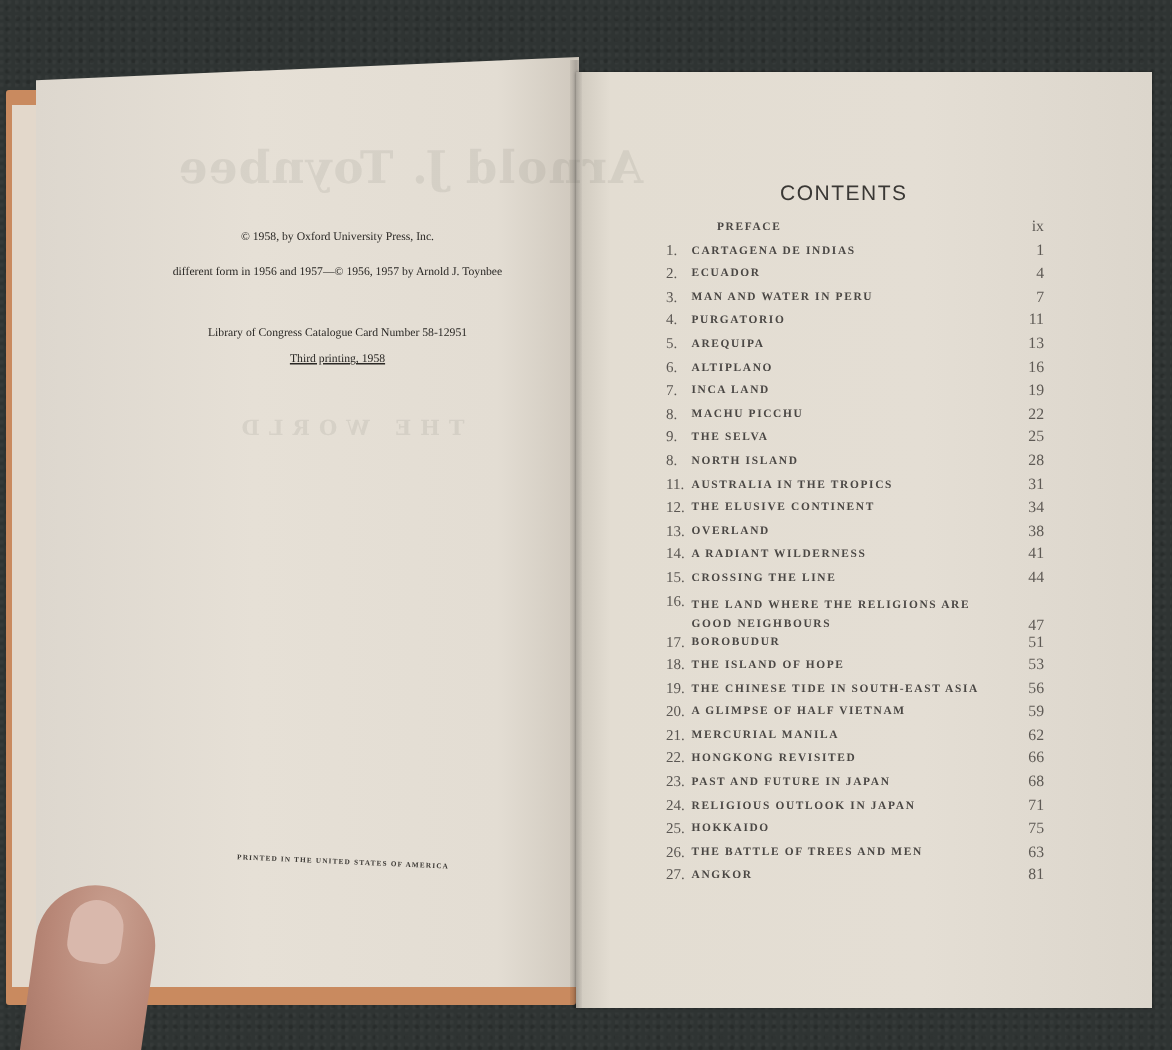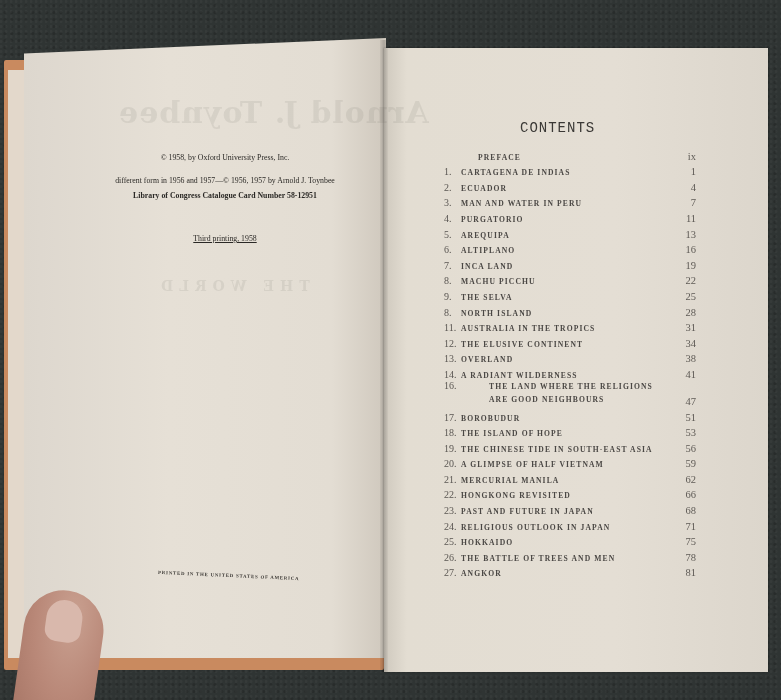--- a/index.html
+++ b/index.html
@@ -41,45 +41,45 @@
   }
   .ghost1 { left: 118px; top: 95px; font-size: 30px; letter-spacing: 1px; }
   .ghost2 { left: 155px; top: 278px; font-size: 14px; letter-spacing: 6px; }
   .copyright {
     position: absolute; left: 70px; width: 310px; text-align: center;
     color: #2a2825; font-size: 7.8px; line-height: 11px;
     font-family: "Liberation Serif", serif;
   }
   .c1 { top: 152px; }
   .c2 { top: 175px; }
-  .c3 { top: 190px; font-weight: bold; }
+  .c3 { top: 216px; }
   .c4 { top: 233px; text-decoration: underline; }
   .printed {
     position: absolute; left: 158px; top: 573px; font-size: 4.8px; letter-spacing: 0.8px;
     color: #3a3733; transform: rotate(2.5deg); white-space: nowrap;
     font-family: "Liberation Serif", serif; font-weight: bold;
   }
   .contents-title {
     position: absolute; left: 520px; top: 120px; font-size: 14px; letter-spacing: 1px;
-    color: #3a3835; font-family: Liberation Mono, monospace;
+    color: #3a3835; font-family: Liberation Sans, sans-serif;
   }
   .toc {
     position: absolute; left: 444px; top: 146px; width: 252px;
     color: #4a4744; font-family: "Liberation Serif", serif;
   }
   .toc-row {
-    display: flex; align-items: flex-end; height: 15.6px; font-size: 7.6px;
+    display: flex; align-items: flex-start; height: 15.6px; font-size: 7.6px;
     letter-spacing: 1.1px; font-weight: bold;
   }
   .toc-row.two-line { height: 27px; flex-wrap: wrap; align-items: flex-start; }
   .toc-num { width: 17px; font-size: 10px; letter-spacing: 0; font-weight: normal; color: #5a5652; }
   .toc-title { flex: 1; }
   .toc-page { width: 22px; text-align: right; font-size: 10.5px; letter-spacing: 0; font-weight: normal; color: #5e5a55; }
   .toc-row.preface .toc-title { padding-left: 17px; }
-  .two-line .toc-title { line-height: 13px; margin-left: 28px; }
+  .two-line .toc-title { line-height: 13px; }
   .two-line .toc-page { align-self: flex-end; }
   .finger {
     position: absolute; left: 20px; top: 590px; width: 80px; height: 130px;
     background: radial-gradient(ellipse at 60% 20%, #c9a090 0%, #b98878 55%, #a77666 100%);
     border-radius: 40px 40px 10px 10px; transform: rotate(8deg);
   }
   .nail {
     position: absolute; left: 46px; top: 600px; width: 36px; height: 42px;
     background: #d9b8ac; border-radius: 18px 18px 12px 12px; transform: rotate(8deg);
   }
@@ -176,20 +176,25 @@
     <div class="toc-row">
       <span class="toc-num">13.</span>
       <span class="toc-title">OVERLAND</span>
       <span class="toc-page">38</span>
     </div>
     <div class="toc-row">
       <span class="toc-num">14.</span>
       <span class="toc-title">A RADIANT WILDERNESS</span>
       <span class="toc-page">41</span>
     </div>
+    <div class="toc-row">
+      <span class="toc-num">15.</span>
+      <span class="toc-title">CROSSING THE LINE</span>
+      <span class="toc-page">44</span>
+    </div>
     <div class="toc-row two-line">
       <span class="toc-num">16.</span>
       <span class="toc-title">THE LAND WHERE THE RELIGIONS ARE GOOD NEIGHBOURS</span>
       <span class="toc-page">47</span>
     </div>
     <div class="toc-row">
       <span class="toc-num">17.</span>
       <span class="toc-title">BOROBUDUR</span>
       <span class="toc-page">51</span>
     </div>
@@ -229,21 +234,21 @@
       <span class="toc-page">71</span>
     </div>
     <div class="toc-row">
       <span class="toc-num">25.</span>
       <span class="toc-title">HOKKAIDO</span>
       <span class="toc-page">75</span>
     </div>
     <div class="toc-row">
       <span class="toc-num">26.</span>
       <span class="toc-title">THE BATTLE OF TREES AND MEN</span>
-      <span class="toc-page">78</span>
+      <span class="toc-page">63</span>
     </div>
     <div class="toc-row">
       <span class="toc-num">27.</span>
       <span class="toc-title">ANGKOR</span>
       <span class="toc-page">81</span>
     </div>
   </div>
 
 <div class="finger"></div>
 <div class="nail"></div>

